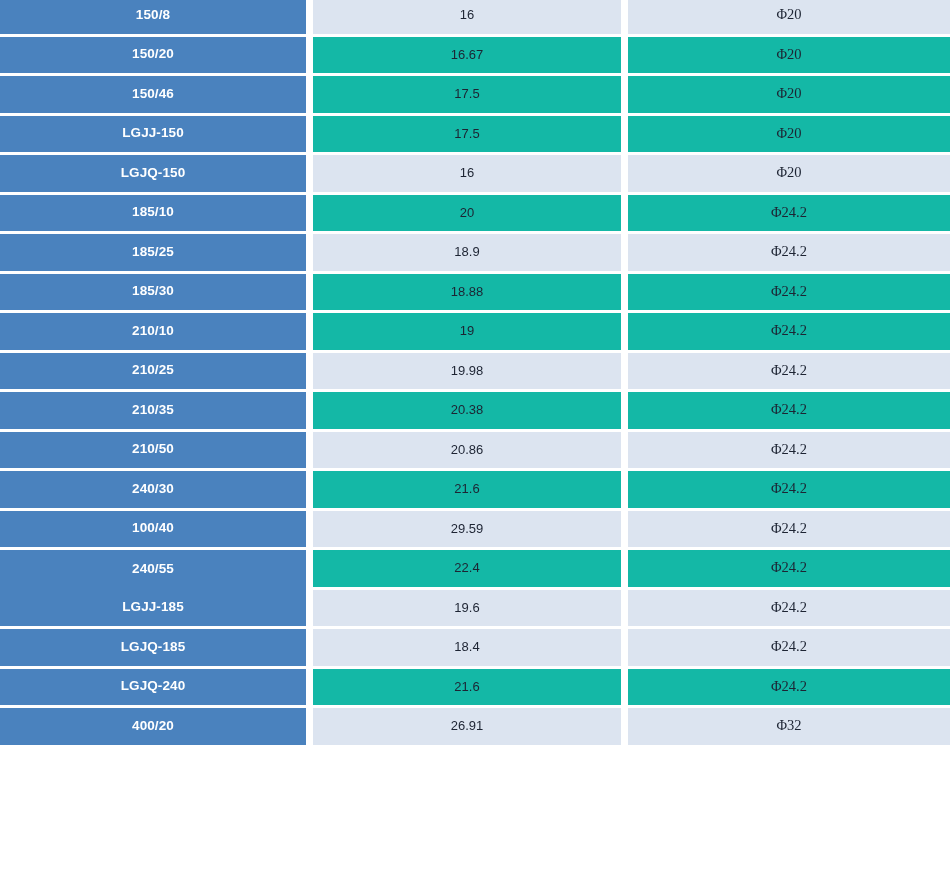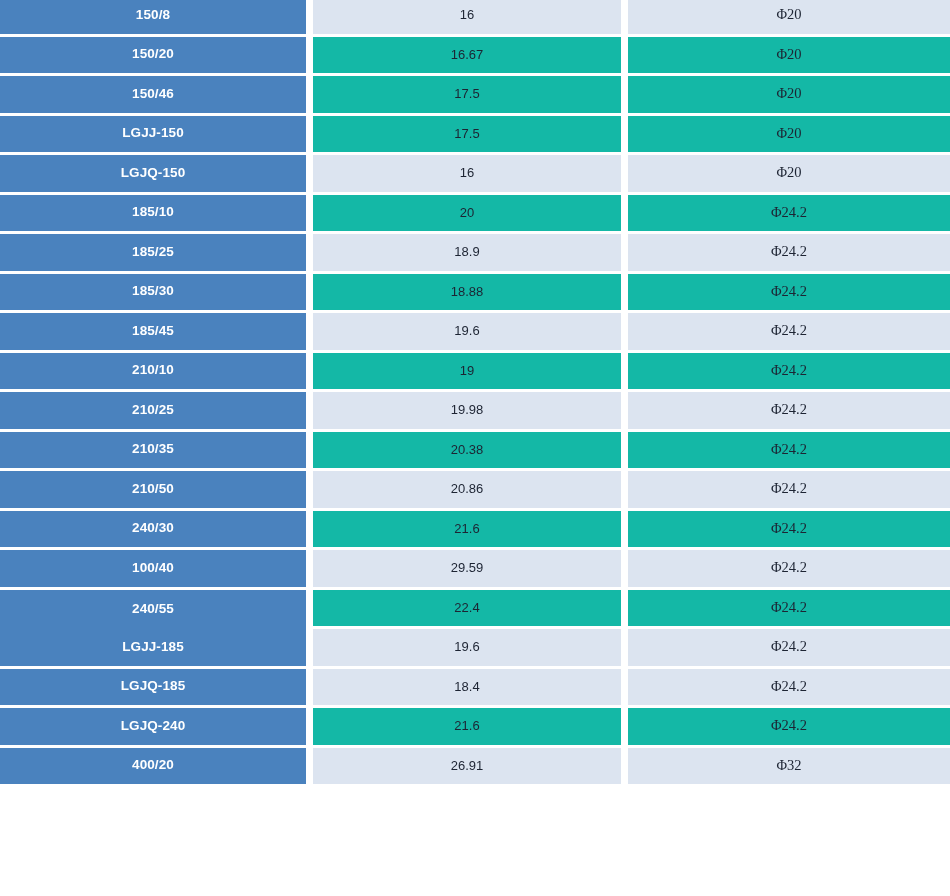--- a/index.html
+++ b/index.html
@@ -111,25 +111,20 @@
       <tr class="odd">
         <td class="model">185/25</td>
         <td class="data dia">18.9</td>
         <td class="data bolt">Φ24.2</td>
       </tr>
       <tr class="even">
         <td class="model">185/30</td>
         <td class="data dia">18.88</td>
         <td class="data bolt">Φ24.2</td>
       </tr>
-      <tr class="odd">
-        <td class="model">185/45</td>
-        <td class="data dia">19.6</td>
-        <td class="data bolt">Φ24.2</td>
-      </tr>
       <tr class="even">
         <td class="model">210/10</td>
         <td class="data dia">19</td>
         <td class="data bolt">Φ24.2</td>
       </tr>
       <tr class="odd">
         <td class="model">210/25</td>
         <td class="data dia">19.98</td>
         <td class="data bolt">Φ24.2</td>
       </tr>

